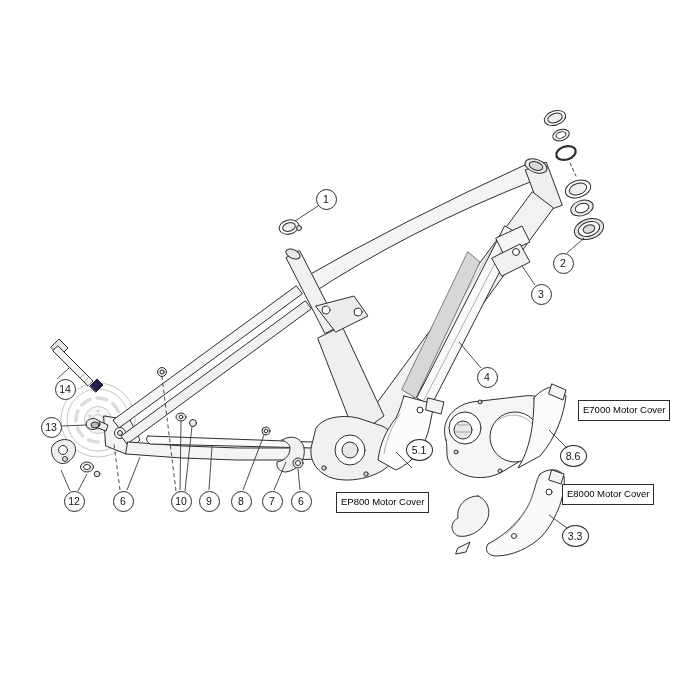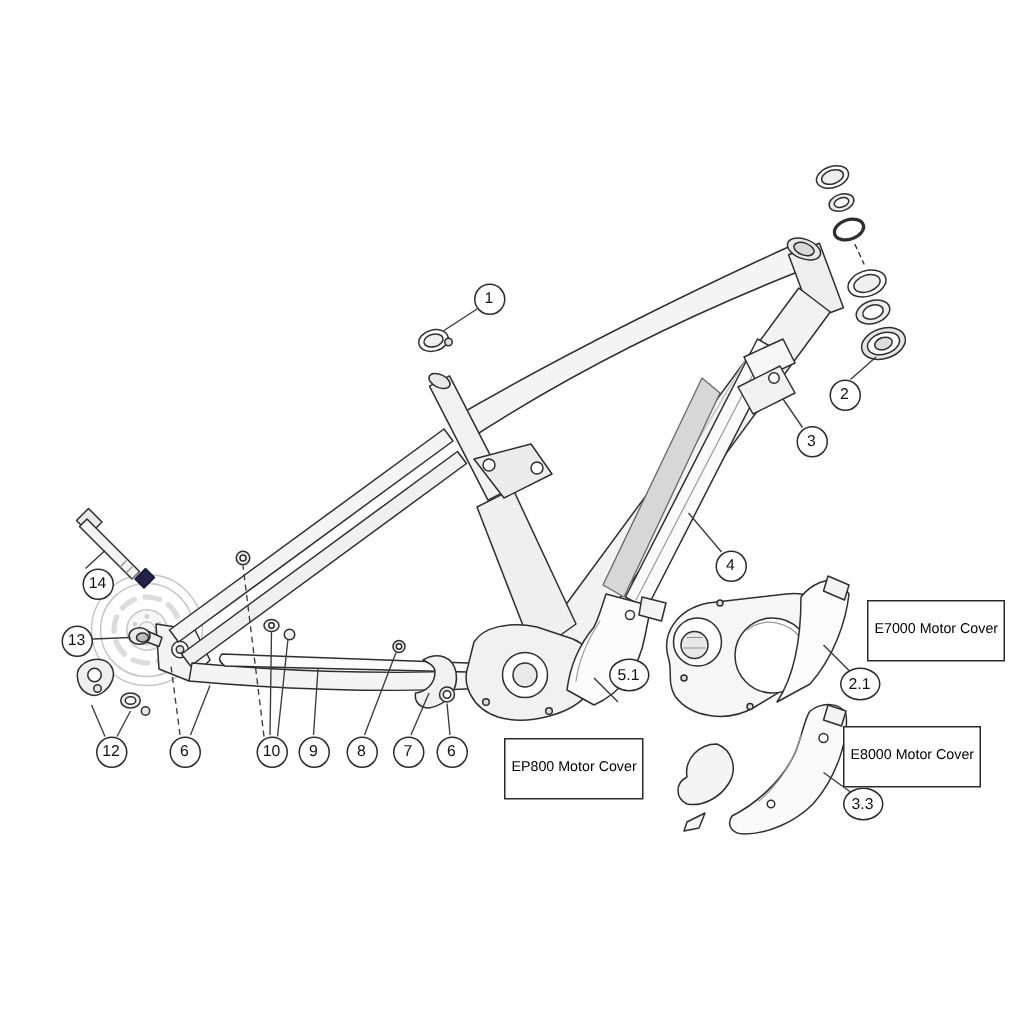--- a/index.html
+++ b/index.html
@@ -12,21 +12,21 @@
   #leader-layer{pointer-events:none;}
   .callout{
     position:absolute;box-sizing:border-box;
     width:21px;height:21px;border:1.2px solid #2b2b2b;border-radius:50%;
     background:#ffffff;display:flex;align-items:center;justify-content:center;
     font-size:10.5px;line-height:1;color:#111;z-index:5;
   }
   .callout.wide{width:27px;height:22px;}
   .part-label{
     position:absolute;border:1px solid #2b2b2b;background:#ffffff;
-    padding:14px 4px;font-size:9.5px;line-height:1.15;color:#000;
+    padding:4px 4px;font-size:9.5px;line-height:1.15;color:#000;
     white-space:nowrap;z-index:5;
   }
 </style>
 </head>
 <body>
 
 <div class="stage">
 
   <svg id="artwork" width="680" height="680" viewBox="0 0 680 680" stroke-linejoin="round" stroke-linecap="round">
 
@@ -212,21 +212,21 @@
       <line x1="78" y1="491" x2="87" y2="474" stroke="#3a3a3a" stroke-width="0.9"></line>
       <line x1="62" y1="426" x2="87" y2="425" stroke="#3a3a3a" stroke-width="0.9"></line>
       <line x1="57" y1="379" x2="70" y2="367" stroke="#3a3a3a" stroke-width="0.9"></line>
     </svg>
 
 <div class="callout" style="left: 315.5px; top: 188.5px;">1</div>
     <div class="callout" style="left: 552.5px; top: 252.5px;">2</div>
     <div class="callout" style="left: 530.5px; top: 283.5px;">3</div>
     <div class="callout" style="left: 476.5px; top: 366.5px;">4</div>
     <div class="callout wide" style="left: 405.5px; top: 439px;">5.1</div>
-    <div class="callout wide" style="left: 559.5px; top: 445px;">2.1</div>
+    <div class="callout wide" style="left: 559.5px; top: 445px;">8.6</div>
     <div class="callout wide" style="left: 561.5px; top: 525px;">3.3</div>
     <div class="callout" style="left: 290.5px; top: 490.5px;">6</div>
     <div class="callout" style="left: 261.5px; top: 490.5px;">7</div>
     <div class="callout" style="left: 230.5px; top: 490.5px;">8</div>
     <div class="callout" style="left: 198.5px; top: 490.5px;">9</div>
     <div class="callout" style="left: 170.5px; top: 490.5px;">10</div>
     <div class="callout" style="left: 112.5px; top: 490.5px;">6</div>
     <div class="callout" style="left: 63.5px; top: 490.5px;">12</div>
     <div class="callout" style="left: 40.5px; top: 416.5px;">13</div>
     <div class="callout" style="left: 41.5px; top: 379px; margin-left: 13px;">14</div>

